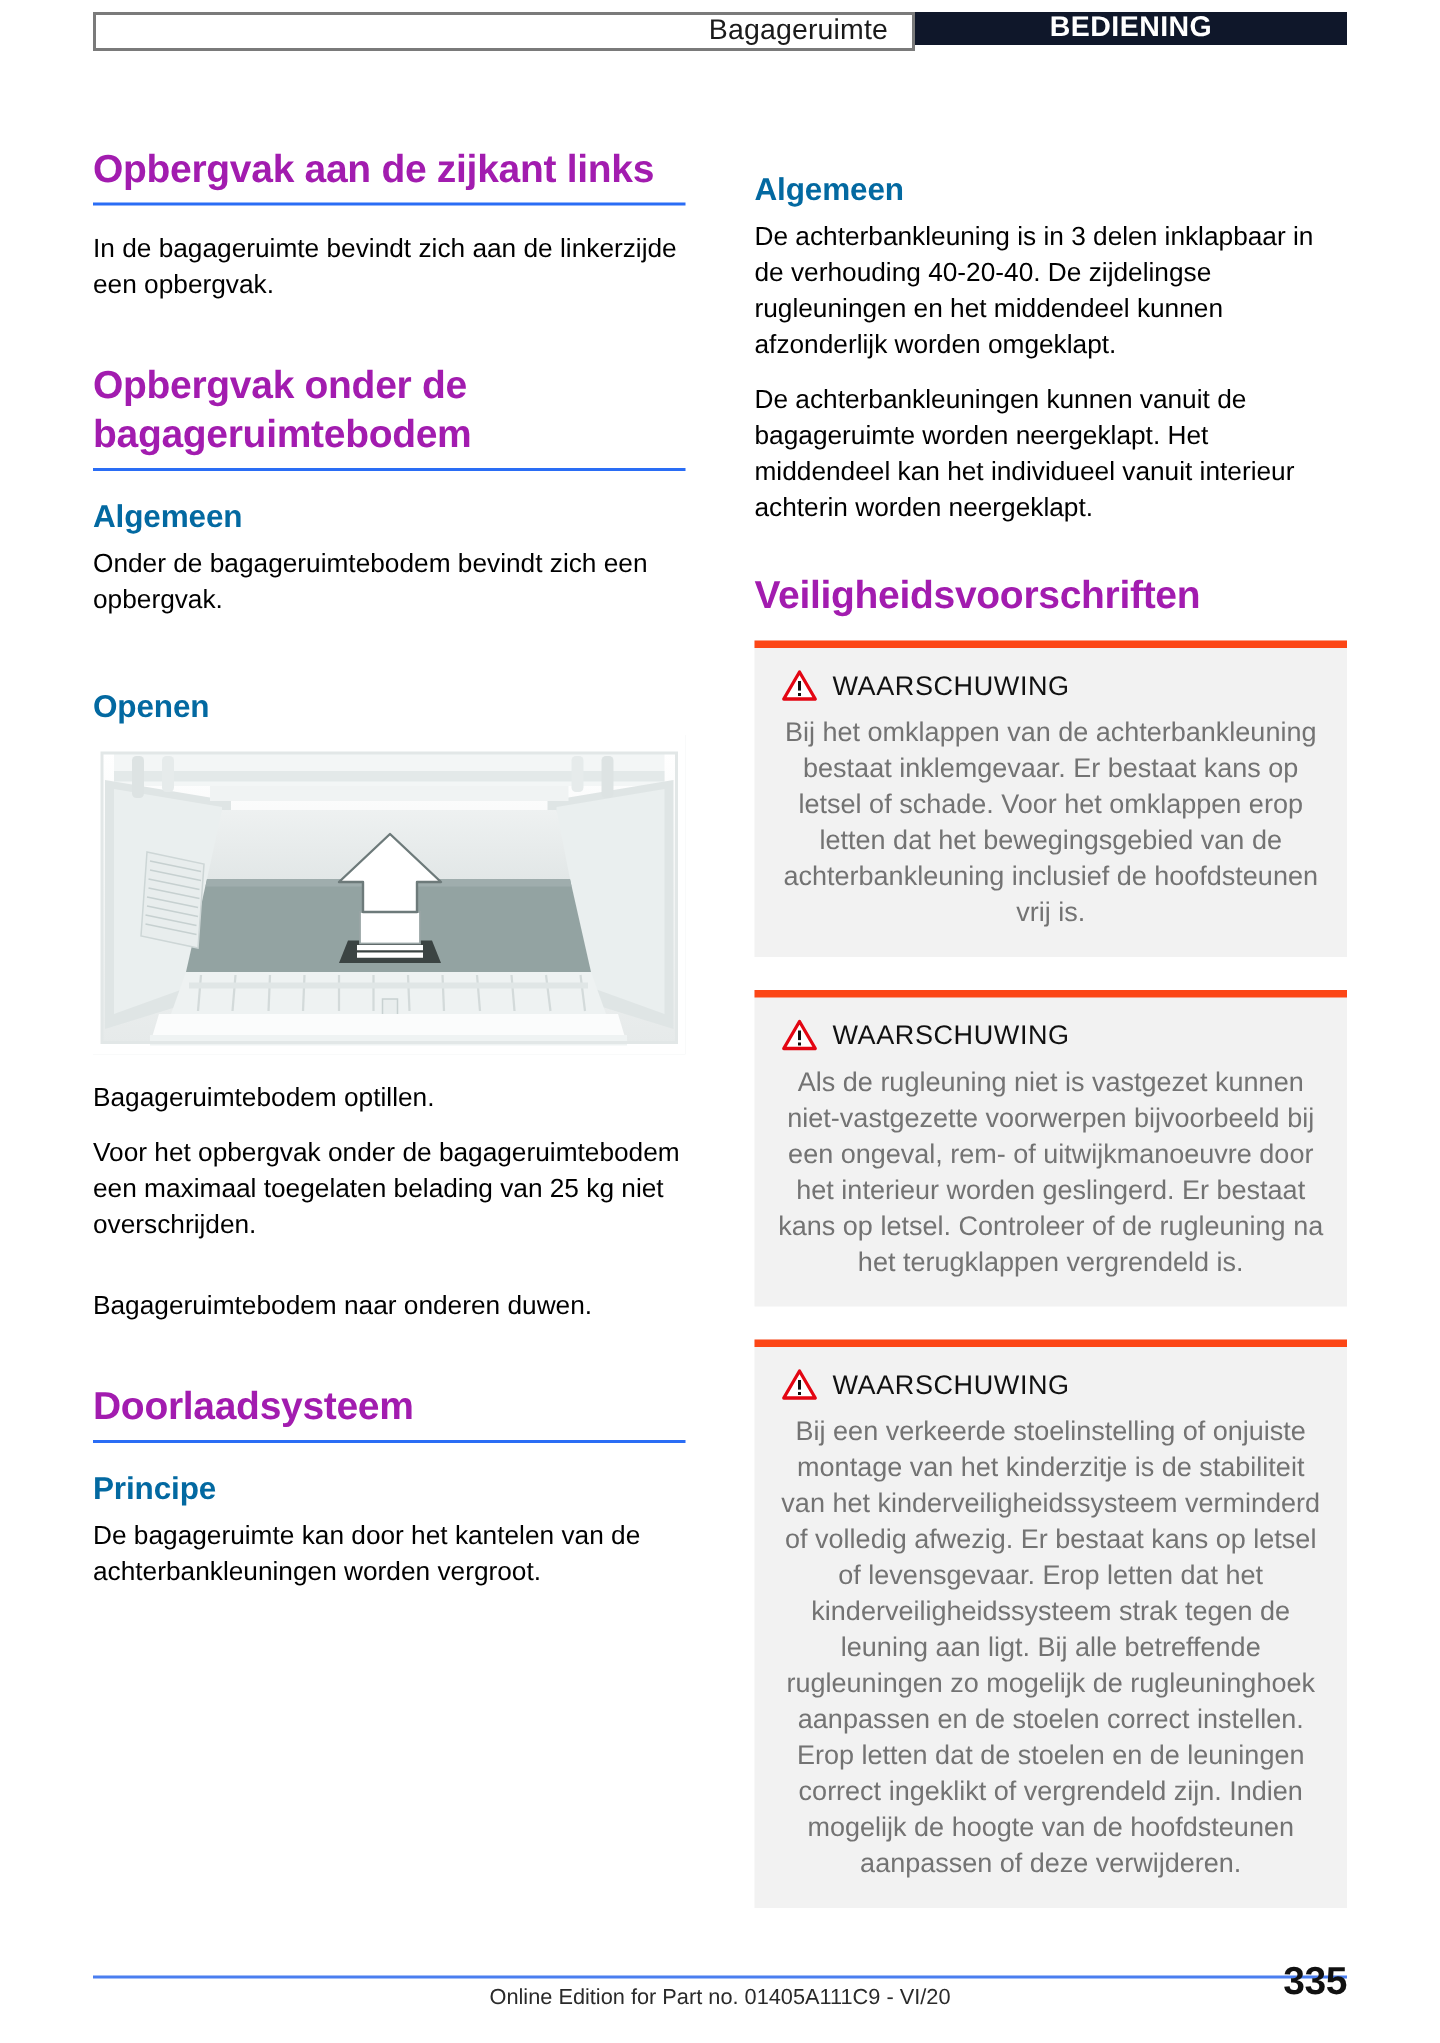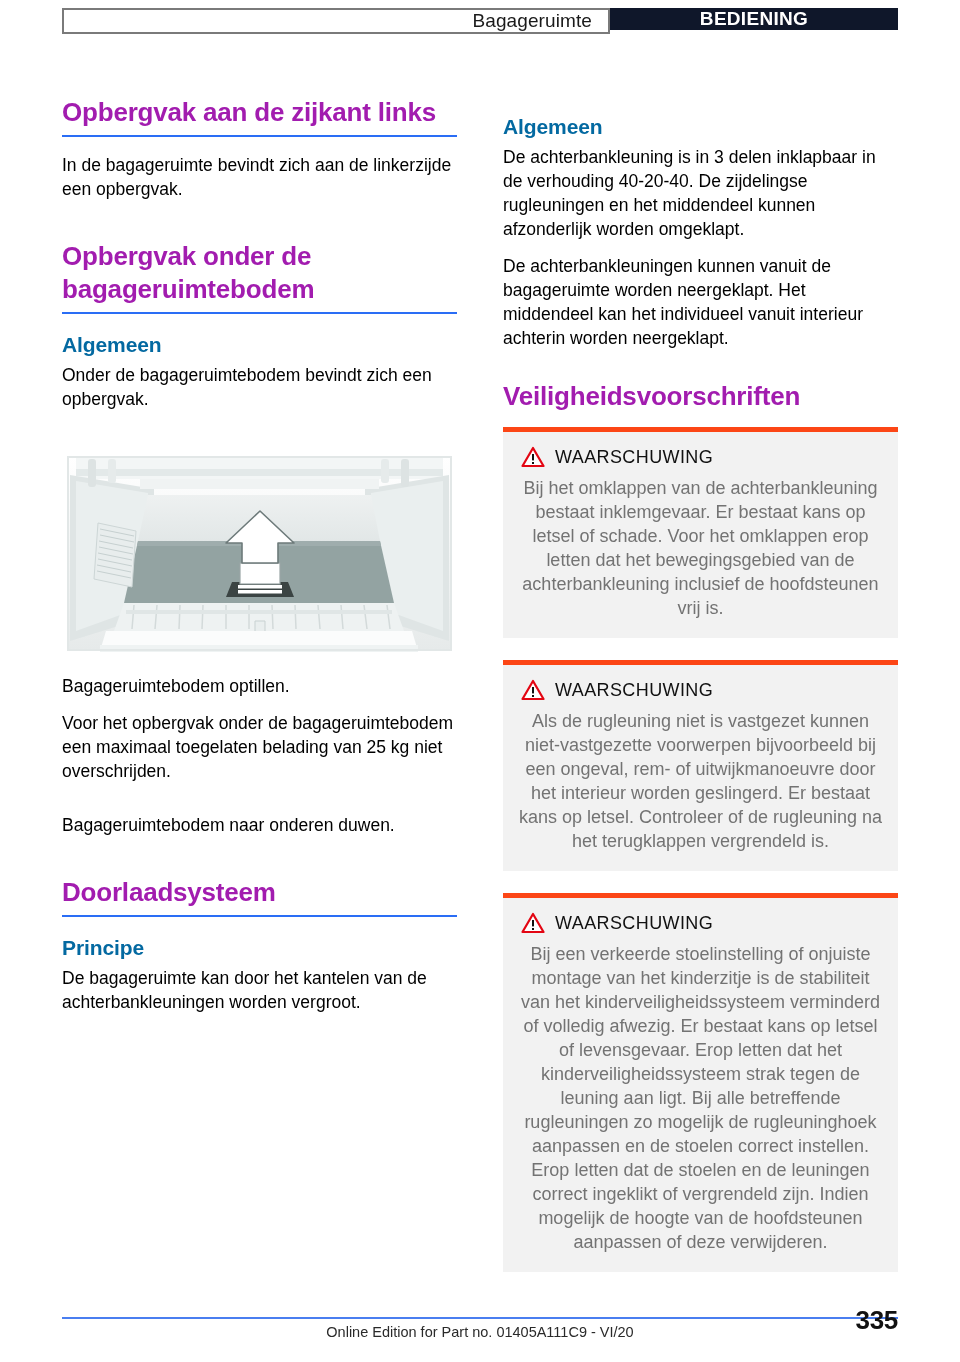--- a/index.html
+++ b/index.html
@@ -212,20 +212,21 @@
       <div class="gap-lg"></div>
 
       <h1 class="sec-title">Opbergvak onder de bagageruimtebodem</h1>
       <div class="rule"></div>
 
       <h2 class="sub-title">Algemeen</h2>
       <p class="body">Onder de bagageruimtebodem bevindt zich een opbergvak.</p>
 
       <div class="gap-md"></div>
 
+      <h2 class="sub-title">Openen</h2>
 
       <div class="figure">
         <svg viewBox="0 0 395 213" xmlns="http://www.w3.org/2000/svg">
           <defs>
             <linearGradient id="bodyGrad" x1="0" y1="0" x2="0" y2="1">
               <stop offset="0%" stop-color="#ffffff"></stop>
               <stop offset="100%" stop-color="#e6eaea"></stop>
             </linearGradient>
             <linearGradient id="floorGrad" x1="0" y1="0" x2="0" y2="1">
               <stop offset="0%" stop-color="#eef1f1"></stop>

